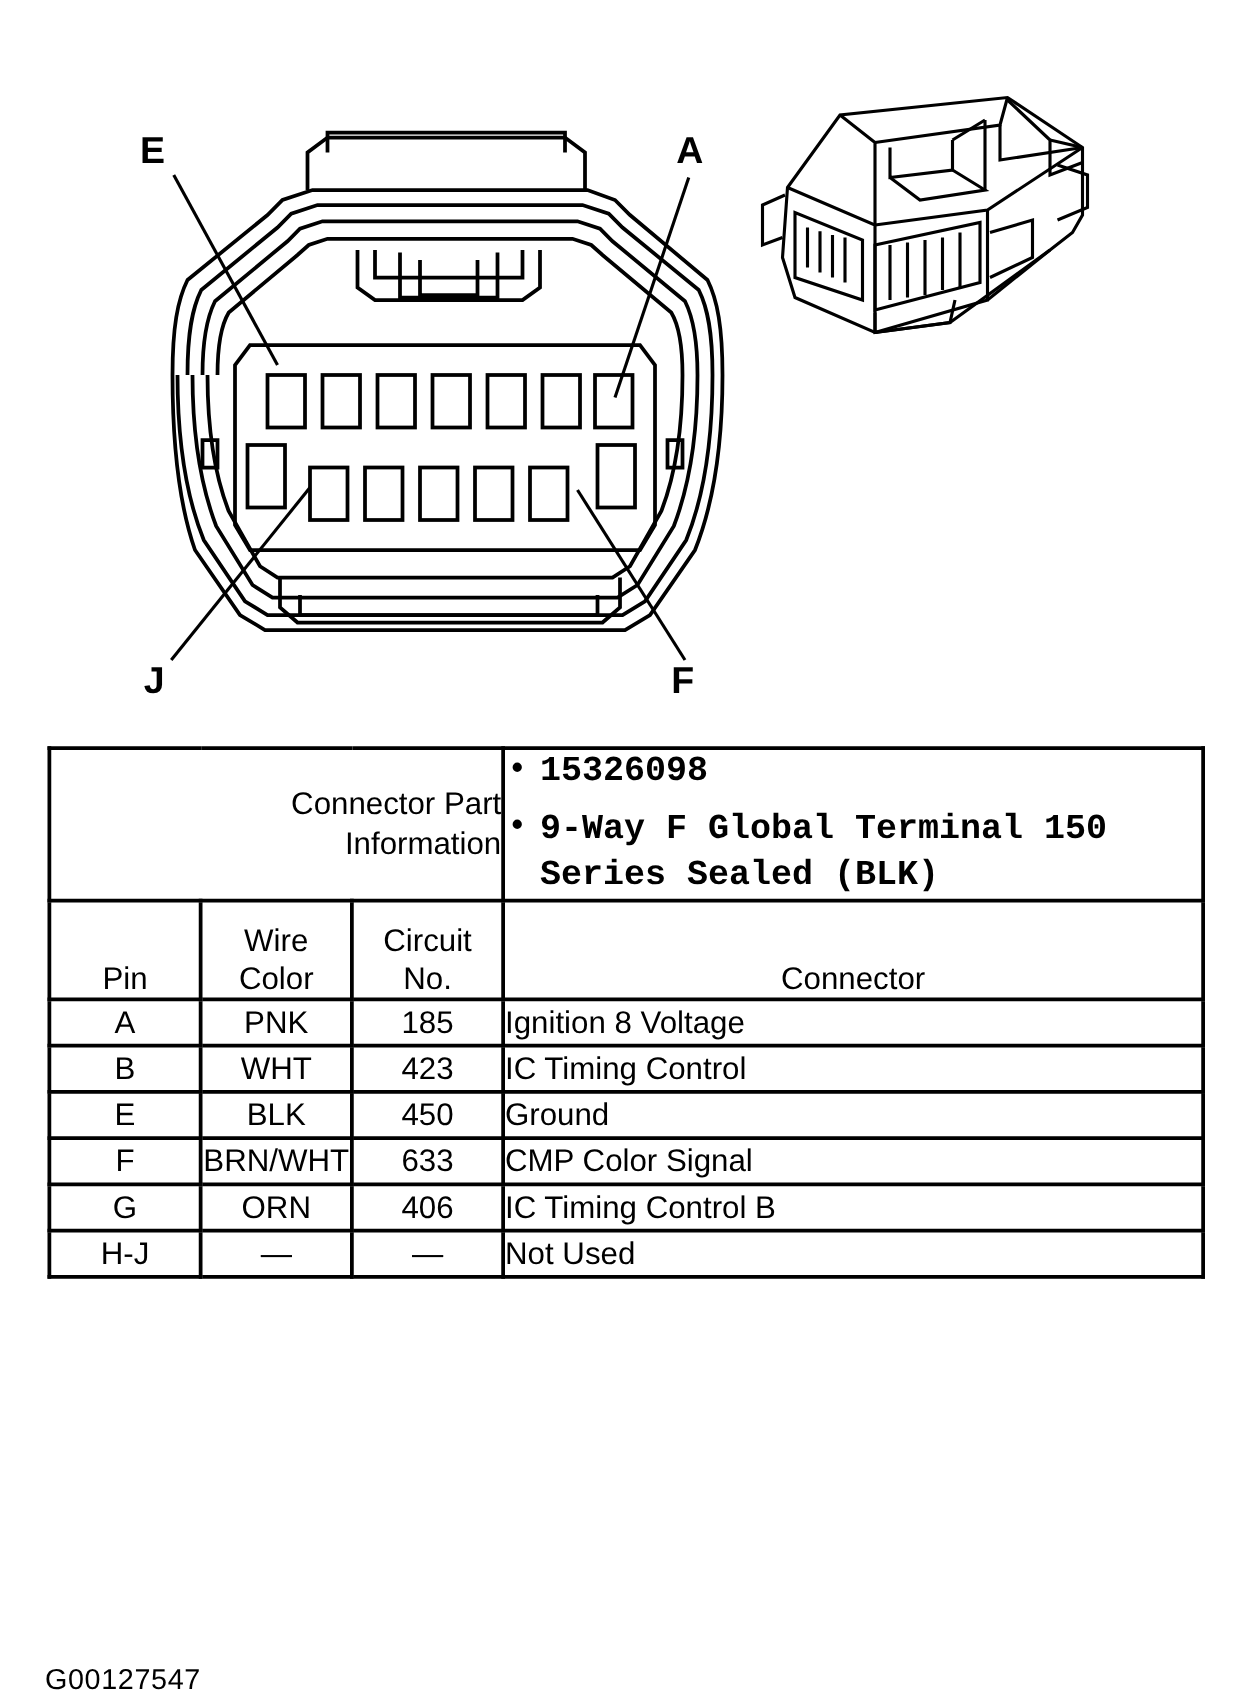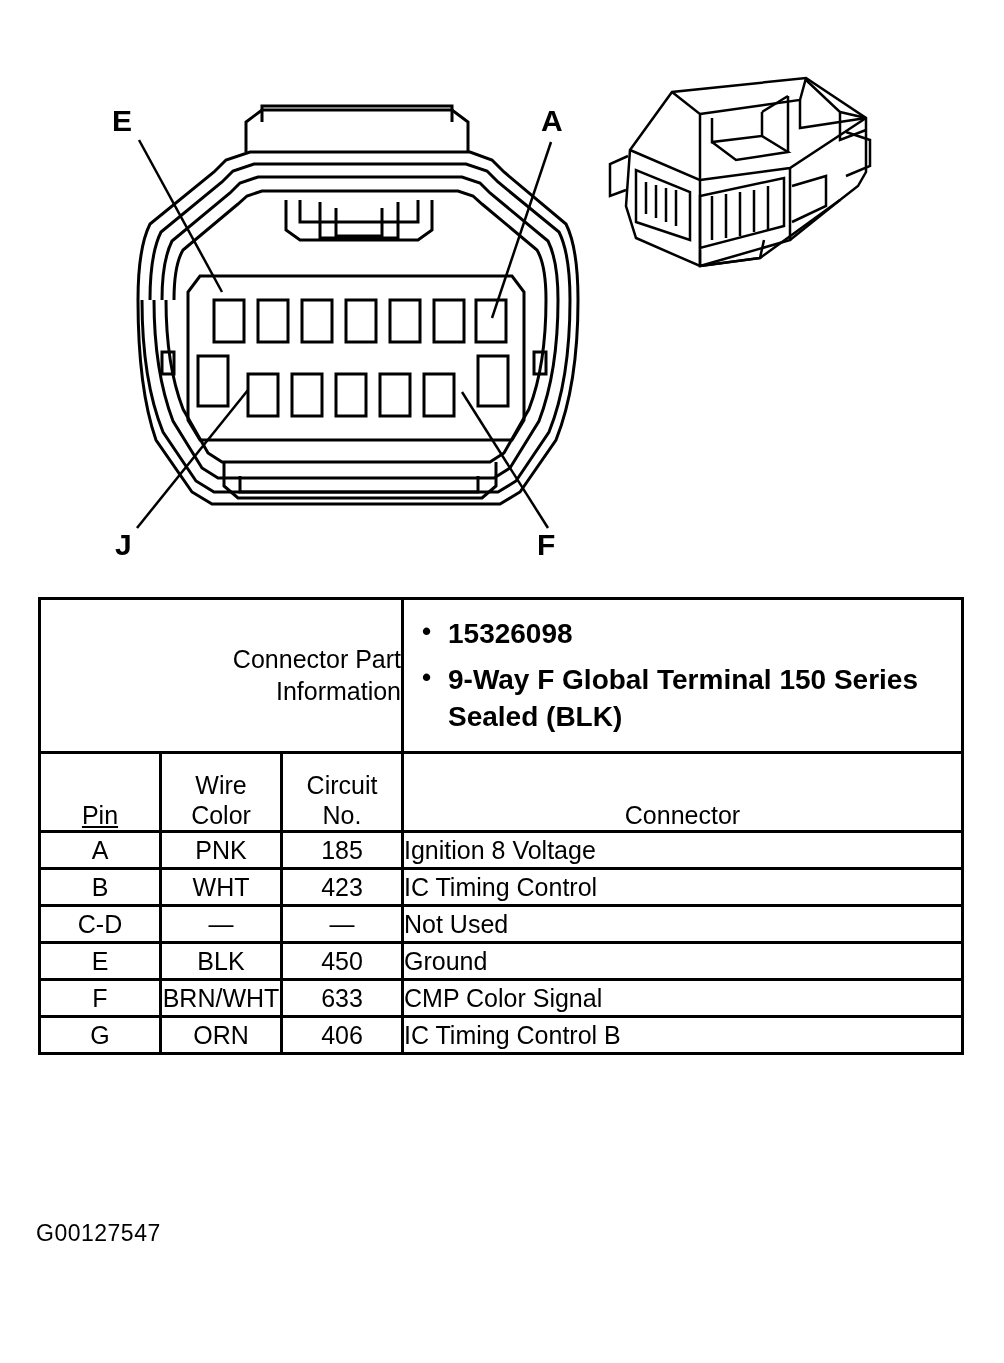--- a/index.html
+++ b/index.html
@@ -61,41 +61,42 @@
     font-size: 27px;
     line-height: 1.25;
     padding: 10px 14px;
     vertical-align: middle;
   }
   .part-info-values {
     padding: 14px 10px 18px 28px;
     vertical-align: top;
   }
   .part-info-values ul {
-    margin: 16px;
+    margin: 0;
     padding: 0 16px 0 28px;
     list-style: none;
+    font-family: Liberation Mono, monospace;
   }
   .part-info-values li {
     position: relative;
     font-weight: 700;
     font-size: 28px;
     line-height: 1.3;
     margin-bottom: 10px;
   }
   .part-info-values li:last-child { margin-bottom: 0; }
   .part-info-values li::before {
     content: "\2022";
     position: absolute;
     left: -26px;
     top: -1px;
     font-size: 26px;
   }
 
-  .col-pin   { width: 148px; text-decoration: underline; }
+  .col-pin   { width: 148px; }
   .col-wire  { width: 205px; margin-left: 44px; }
   .col-circ  { width: 160px; }
   .col-func  { width: 413px; }
 
   .hdr {
     font-weight: 700;
     text-align: center;
     font-size: 27px;
     line-height: 1.2;
     padding: 10px 4px 12px 4px;
@@ -112,21 +113,21 @@
   }
   .cell-left {
     text-align: left;
     padding: 12px 4px 12px 14px;
     font-size: 27px;
   }
 
   #figure-id {
     position: absolute;
     left: 36px;
-    top: 1220px;
+    top: 1330px;
     font-size: 23px;
     font-family: "Liberation Sans", sans-serif;
     letter-spacing: 0.5px;
   }
 </style>
 </head>
 <body>
 
 <div id="diagram-area">
 
@@ -283,39 +284,39 @@
       <td class="cell-center">185</td>
       <td class="cell-left">Ignition 8 Voltage</td>
     </tr>
     <tr>
       <td class="cell-center">B</td>
       <td class="cell-center">WHT</td>
       <td class="cell-center">423</td>
       <td class="cell-left">IC Timing Control</td>
     </tr>
     <tr>
-      <td class="cell-center">C-D</td>
-      <td class="cell-center">—</td>
-      <td class="cell-center">—</td>
-      <td class="cell-left">Not Used</td>
-    </tr>
-    <tr>
       <td class="cell-center">E</td>
       <td class="cell-center">BLK</td>
       <td class="cell-center">450</td>
       <td class="cell-left">Ground</td>
     </tr>
     <tr>
       <td class="cell-center">F</td>
       <td class="cell-center">BRN/WHT</td>
       <td class="cell-center">633</td>
       <td class="cell-left">CMP Color Signal</td>
     </tr>
     <tr>
       <td class="cell-center">G</td>
       <td class="cell-center">ORN</td>
       <td class="cell-center">406</td>
       <td class="cell-left">IC Timing Control B</td>
     </tr>
+    <tr>
+      <td class="cell-center">H-J</td>
+      <td class="cell-center">—</td>
+      <td class="cell-center">—</td>
+      <td class="cell-left">Not Used</td>
+    </tr>
   </tbody>
 </table>
 
 <div id="figure-id">G00127547</div>
 
 </body></html>

